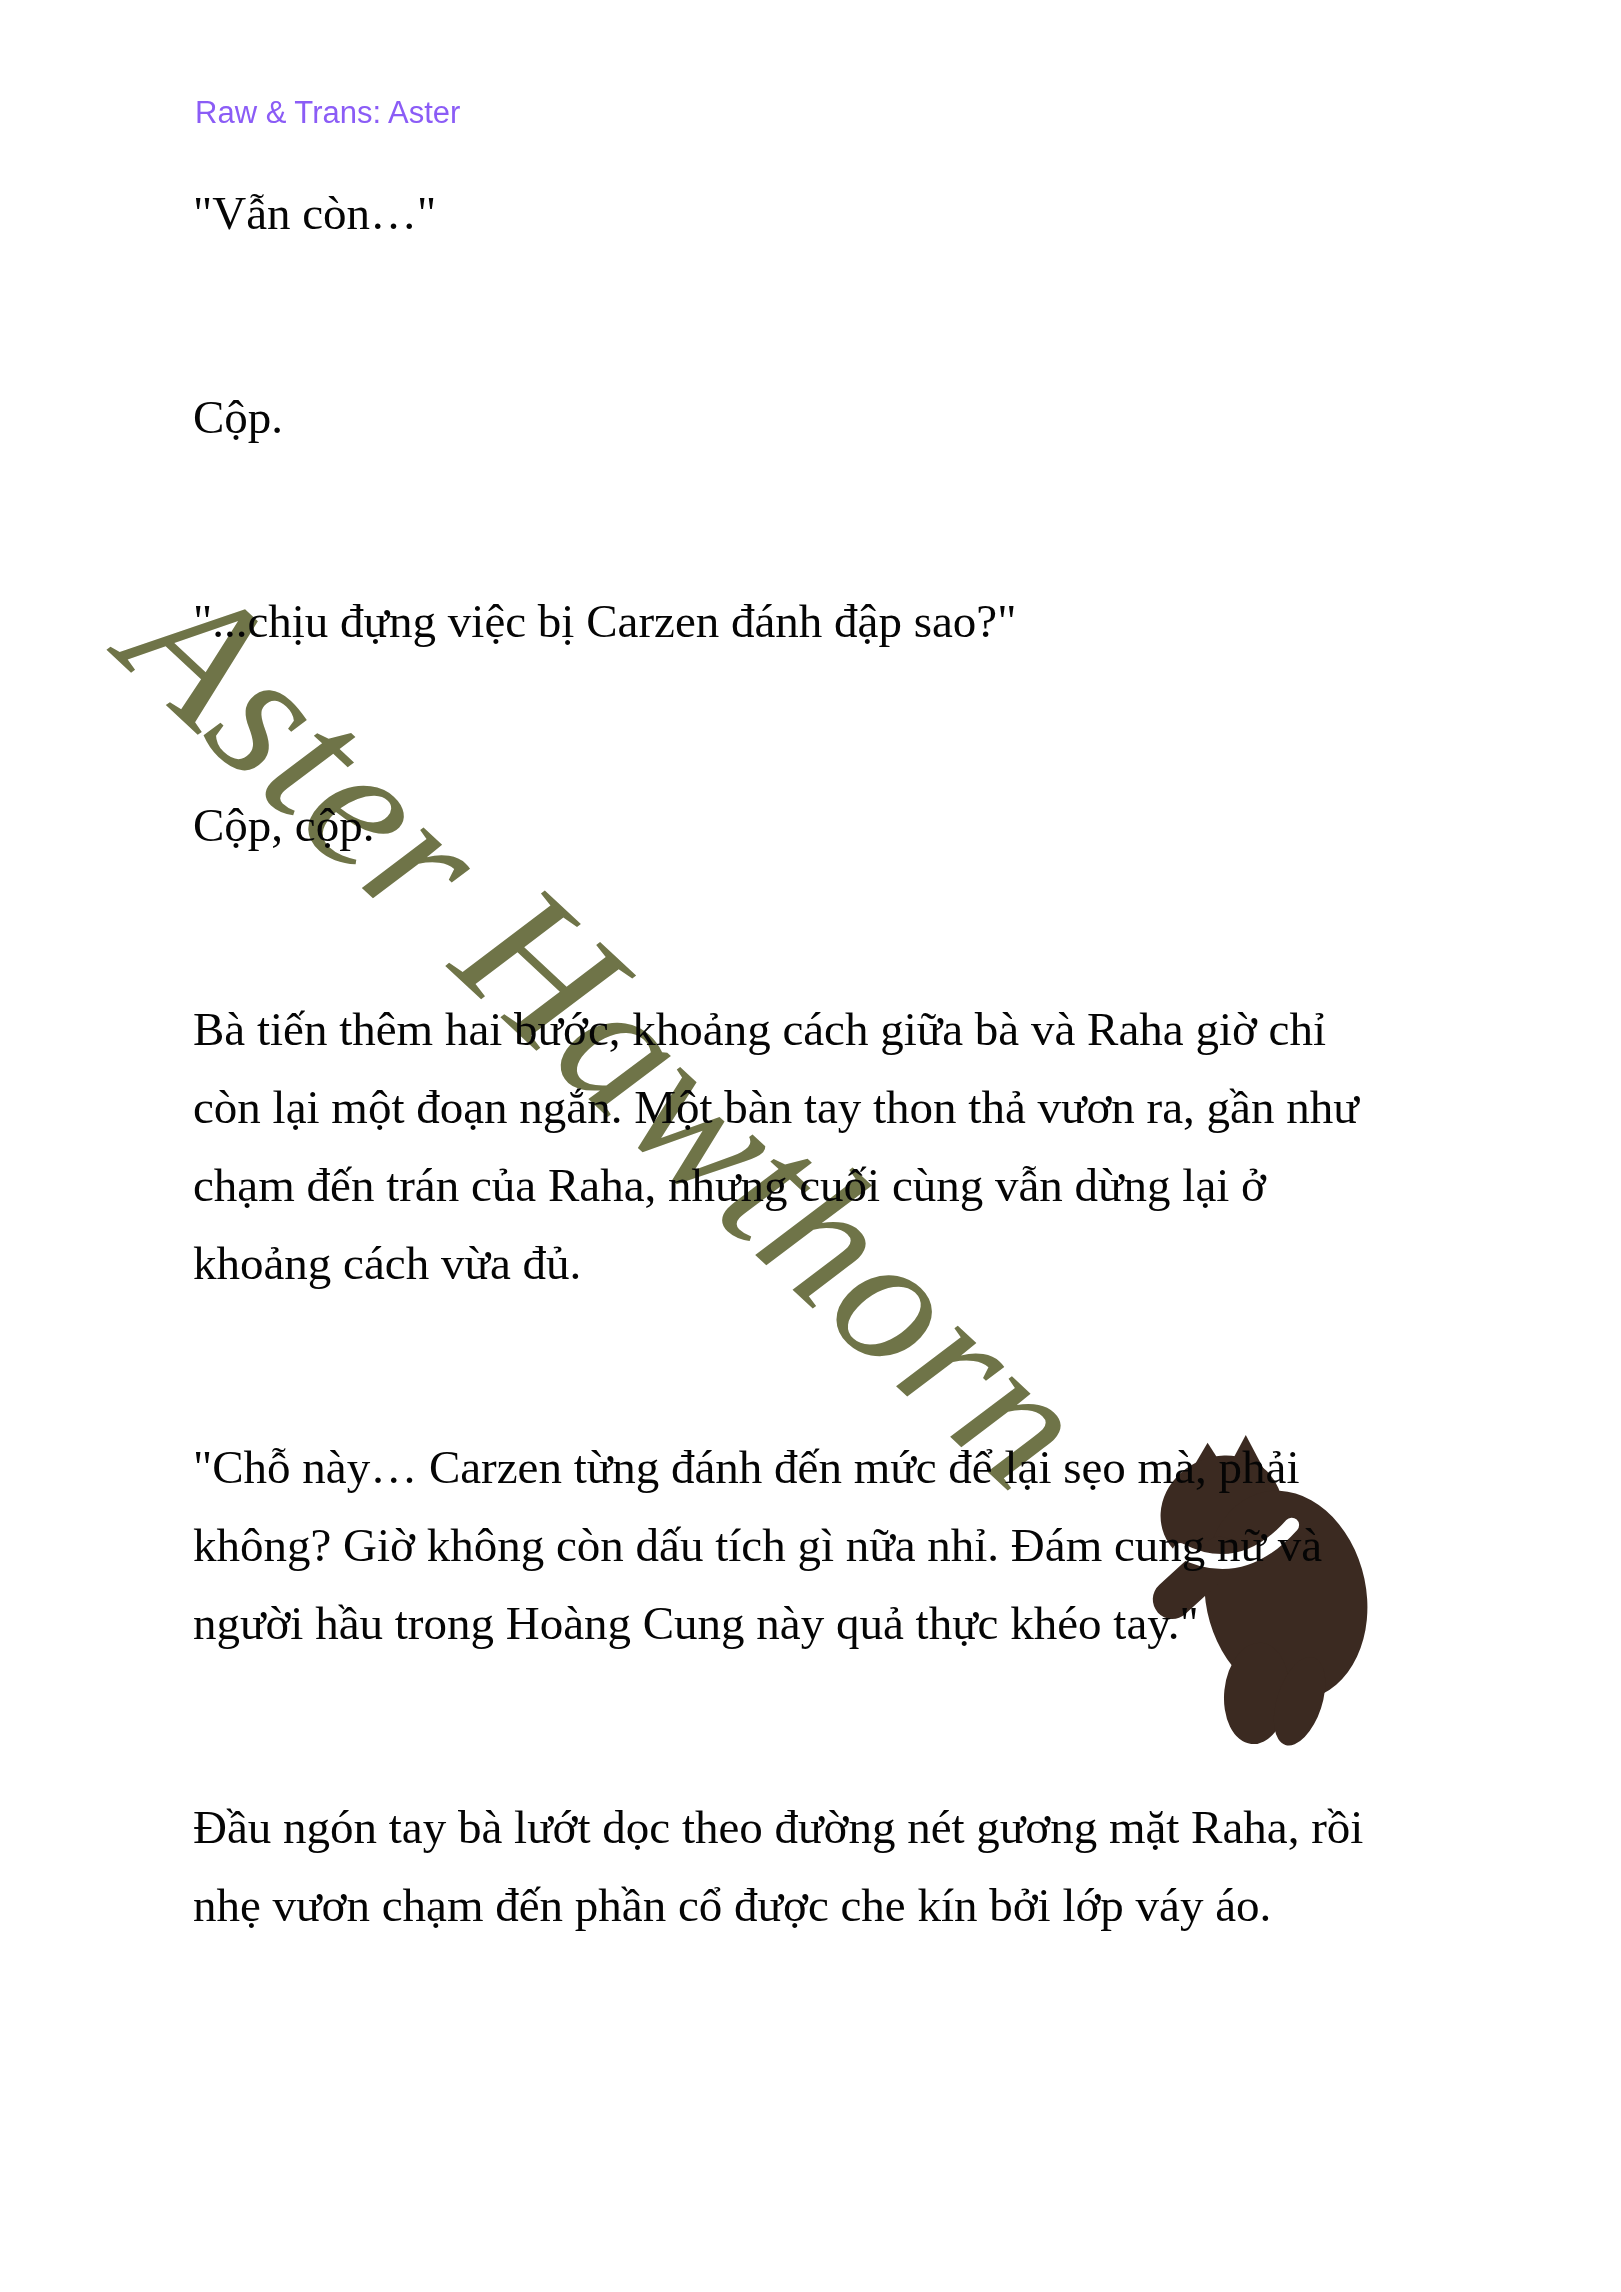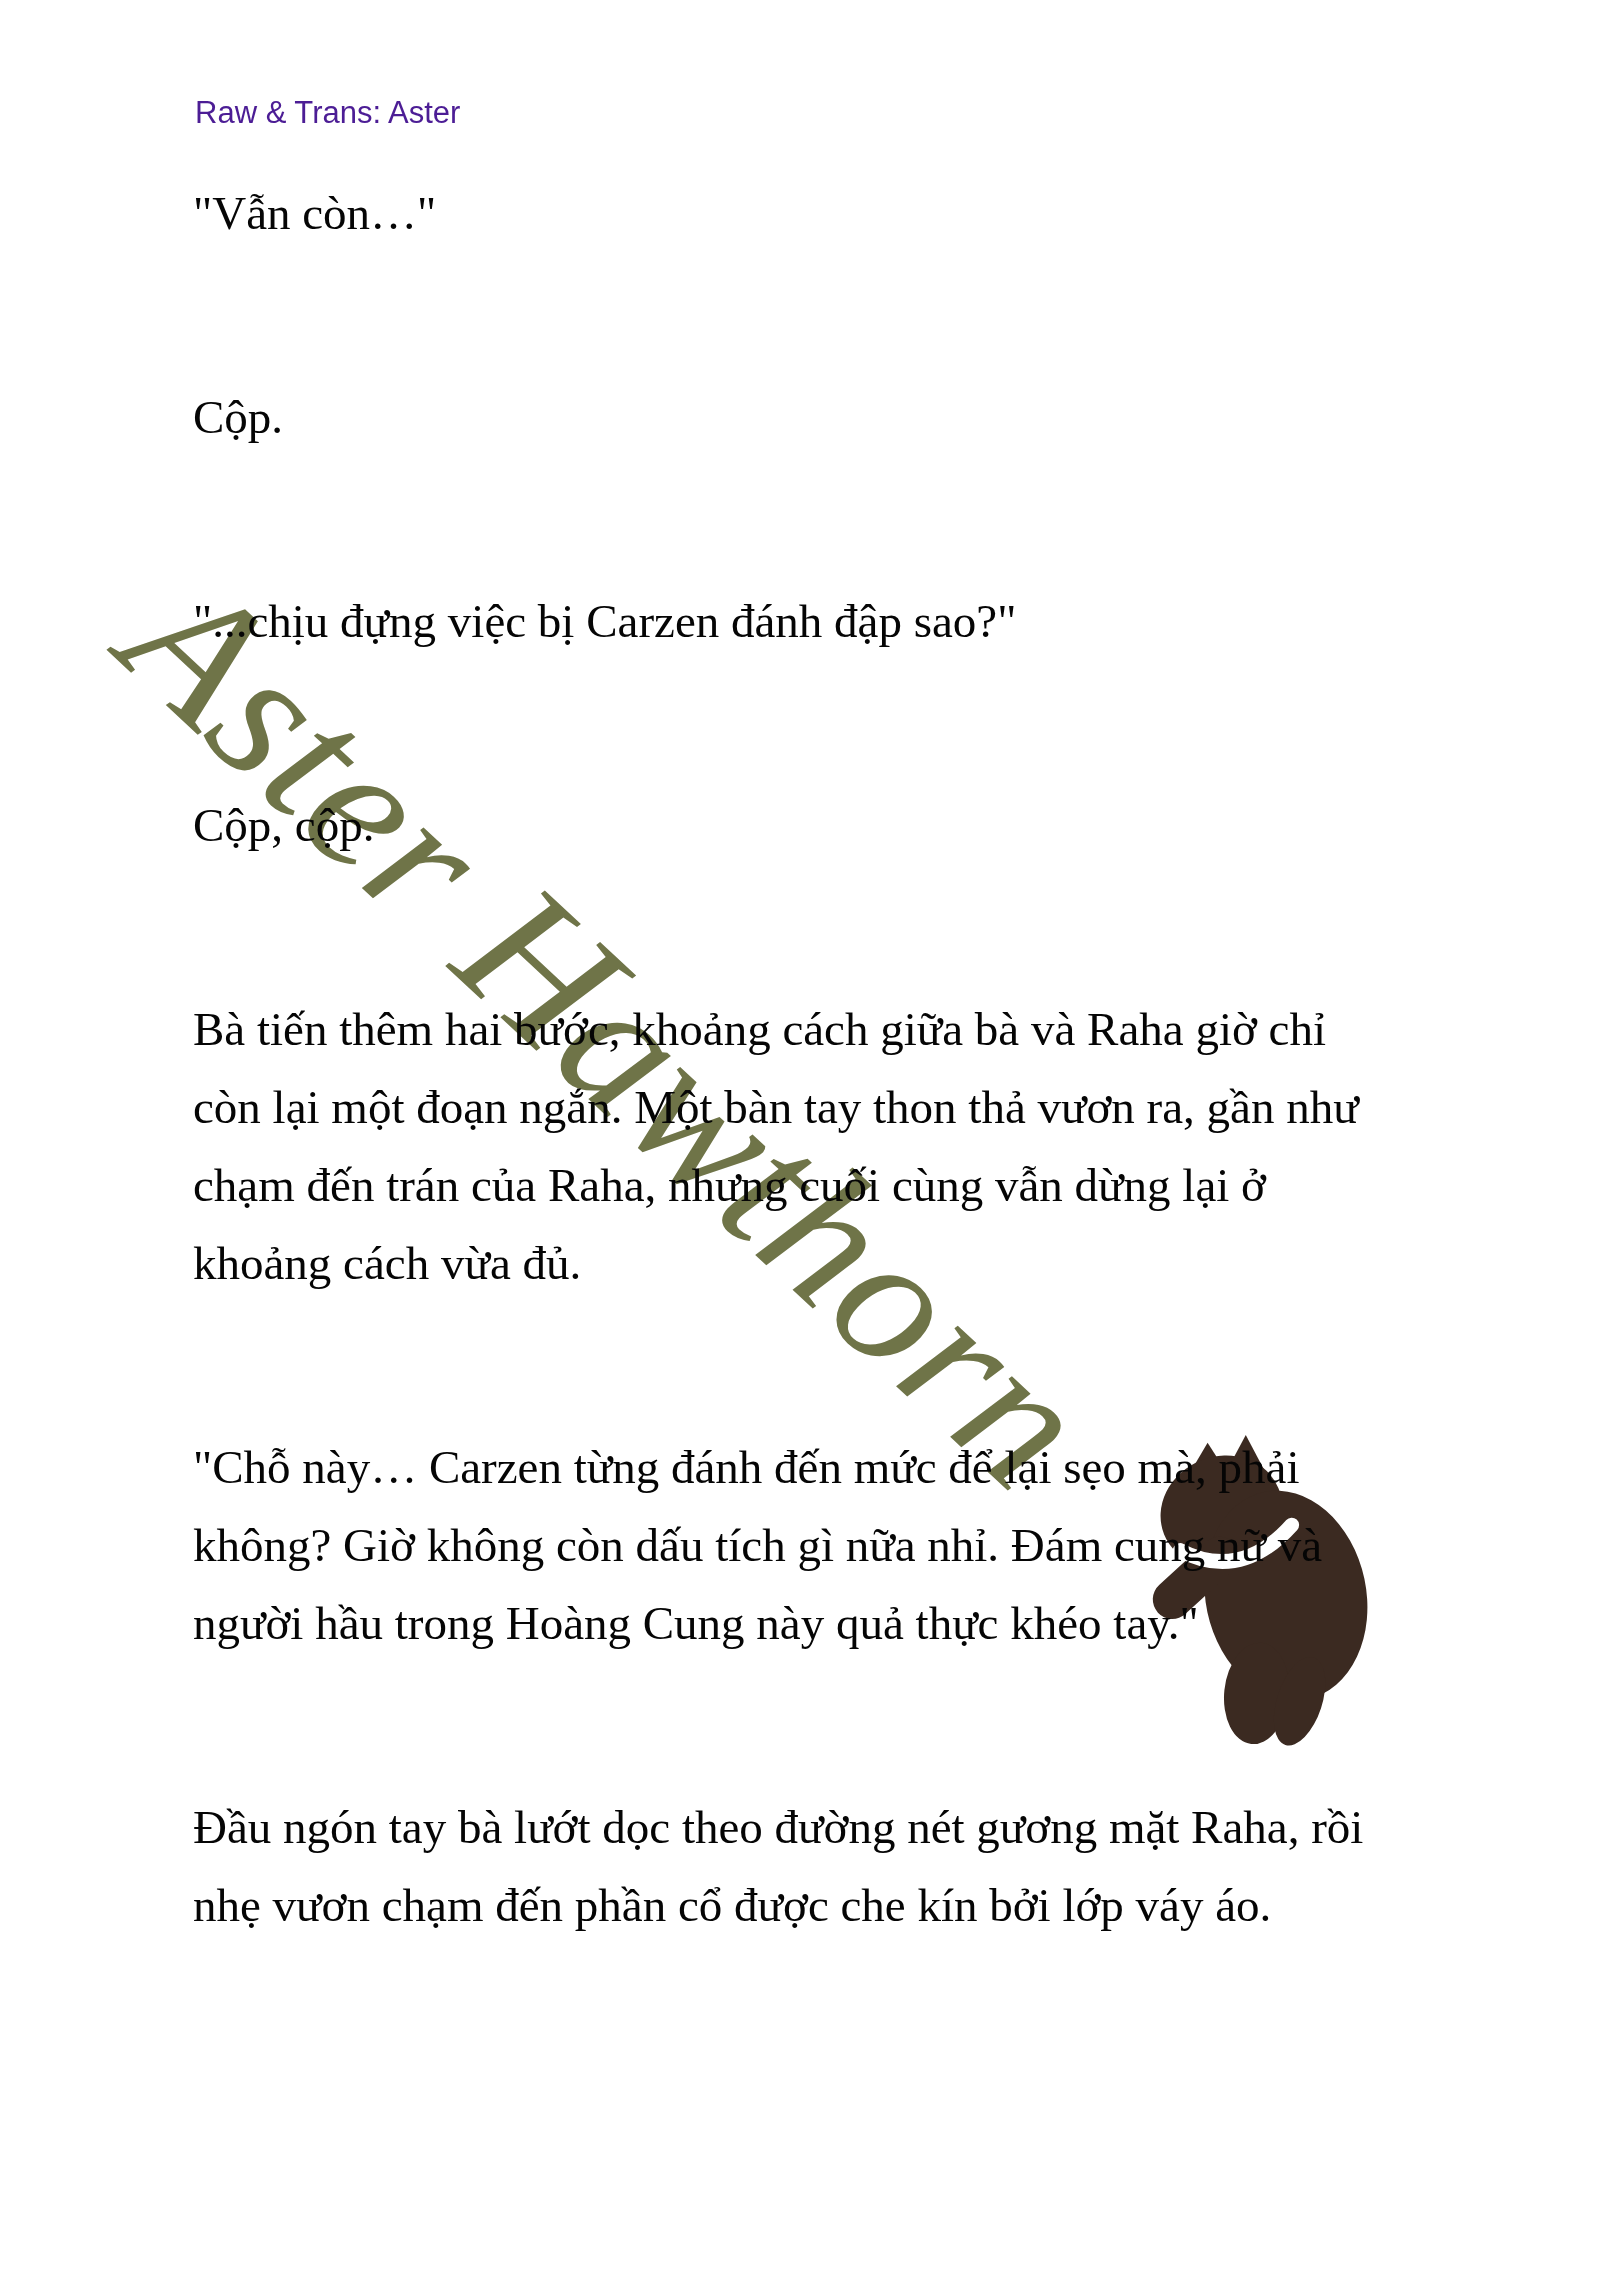--- a/index.html
+++ b/index.html
@@ -14,21 +14,21 @@
     font-family: "Liberation Serif", serif;
     color: #050505;
   }
   .header-credit {
     position: absolute;
     left: 195px;
     top: 94px;
     font-family: "Liberation Sans", sans-serif;
     font-size: 31px;
     line-height: 37px;
-    color: #4c1d95;
+    color: #8b5cf6;
     z-index: 3;
     white-space: nowrap;
   }
   .watermark {
     position: absolute;
     left: 221px;
     top: 542px;
     font-family: "Liberation Serif", serif;
     font-style: italic;
     font-size: 188px;

